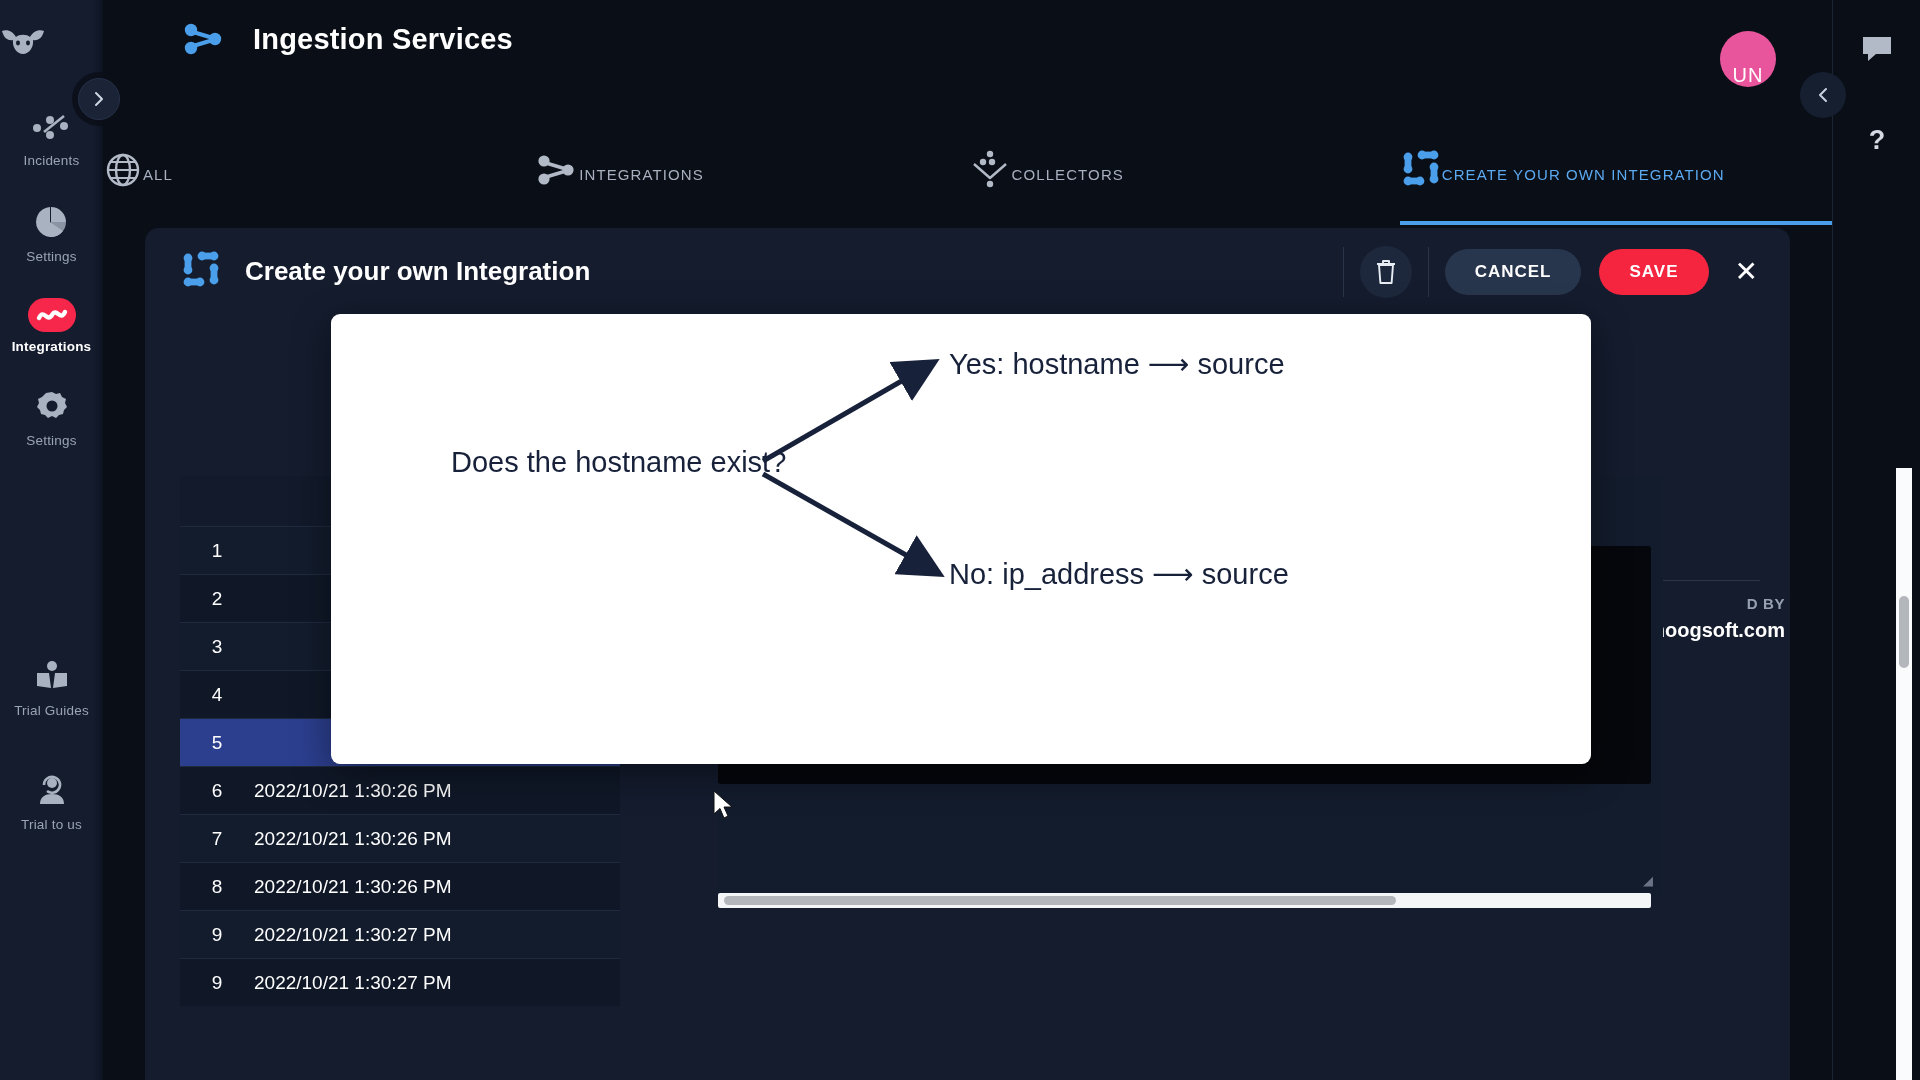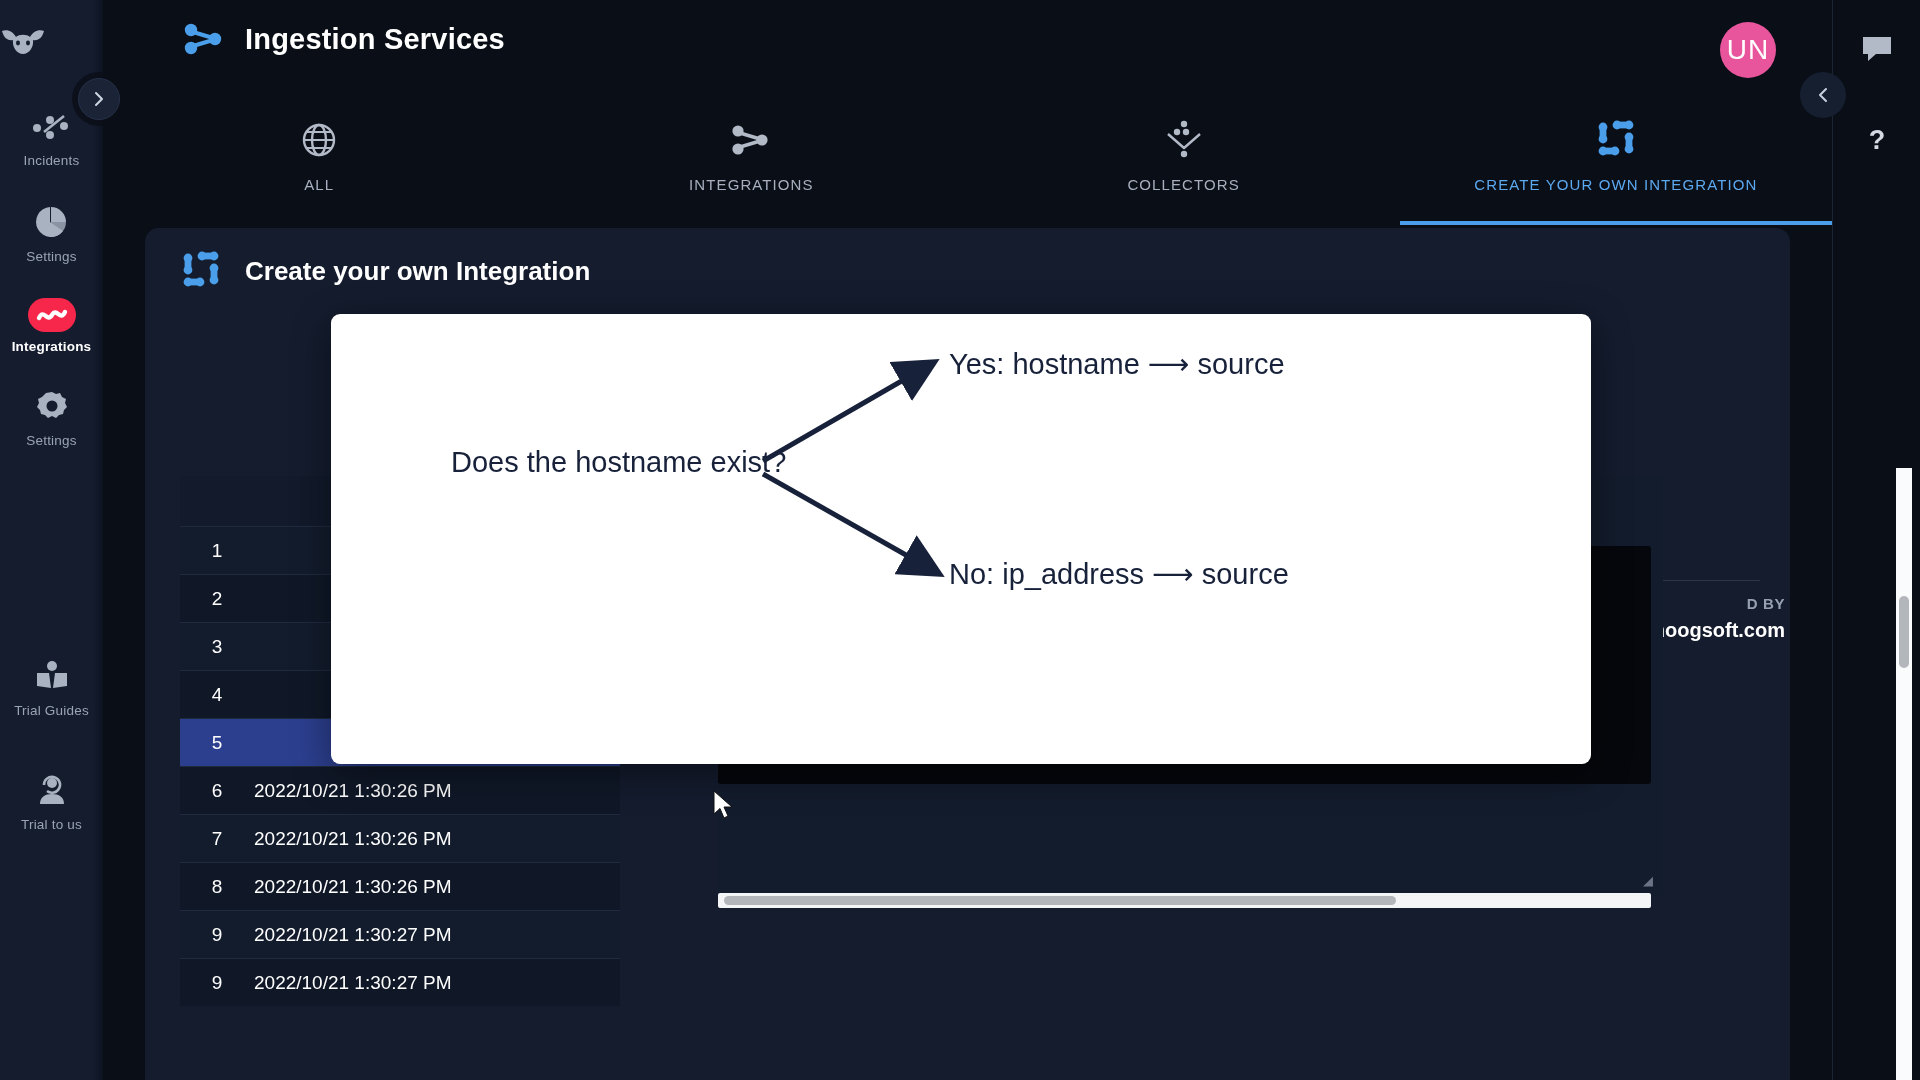--- a/index.html
+++ b/index.html
@@ -40,40 +40,40 @@
   .collapse-btn {
     position:absolute; left:78px; top:78px; width:42px; height:42px; border-radius:50%;
     background:#1b2436; border:1px solid #263049; color:#cfd6e3;
     display:flex; align-items:center; justify-content:center; font-size:18px; cursor:pointer;
     box-shadow:0 0 0 6px rgba(10,14,23,.85);
   }
 
   
   .topbar { position:absolute; left:103px; top:0; right:0; height:100px; }
   .app-title-wrap { position:absolute; left:80px; top:22px; display:flex; align-items:center; gap:20px; }
-  .app-title { font-size:29px; font-weight:bold; color:#fff; letter-spacing:.2px; }
+  .app-title { font-size:29px; font-weight:bold; color:#fff; letter-spacing:.2px;margin-left:8px; }
   .avatar {
-    position:absolute; left:1617px; top:22px; width:56px; height:56px; border-radius:50%;
-    background:#e8559c; color:#fff; display:flex; align-items:center; justify-content:center;
-    font-size:28px; letter-spacing:1px; cursor:pointer;
+    position:absolute; left:1617px; top:31px; width:56px; height:56px; border-radius:50%;
+    background:#e8559c; color:#fff; display:flex; align-items:flex-end; justify-content:center;
+    font-size:20px; letter-spacing:1px; cursor:pointer;
   }
   .right-rail { position:absolute; right:0; top:0; width:88px; height:1080px; border-left:1px solid #1b2536; }
   .rail-icon { position:absolute; left:24px; width:40px; height:40px; display:flex; align-items:center; justify-content:center; cursor:pointer;}
   .rail-chat { top:28px; }
   .rail-help { top:120px; color:#d4d9e3; font-size:27px; font-weight:bold; }
   .rail-collapse{
     position:absolute; left:1800px; top:72px; width:46px; height:46px; border-radius:50%;
     background:#161f30; border:1px solid #2a3consequ; display:flex; align-items:center; justify-content:center;
     color:#c8d0dd; font-size:17px; cursor:pointer;
   }
 
   
   .tabs { position:absolute; left:103px; top:100px; right:88px; height:125px; display:flex; }
   .tab {
-    flex:1; display:flex; flex-direction:column; align-items:center; justify-content:flex-start;
+    flex:1; display:flex; align-items:center; justify-content:flex-start;
     padding-top:14px; cursor:pointer; position:relative;
   }
   .tab-icon { height:52px; display:flex; align-items:center; justify-content:center; }
   .tab-label {
     margin-top:10px; font-size:15px; letter-spacing:1.1px; color:#a8b0bf; font-weight:500;
   }
   .tab.active .tab-label { color:#5ca9f0; }
   .tab.active::after {
     content:""; position:absolute; bottom:0; left:0; right:0; height:4px; background:#4a9eea;
   }
@@ -353,20 +353,32 @@
               <circle cx="34" cy="30" r="4.4"></circle>
             <rect x="30.6" y="18" width="6.8" height="12"></rect>
             <circle cx="8" cy="32" r="4.4"></circle>
               <circle cx="20" cy="32" r="4.4"></circle>
             <rect x="8" y="28.6" width="12" height="6.8"></rect>
           </g>
         </svg>
         <span class="panel-title">Create your own Integration</span>
       </div>
 
+      <div class="panel-actions">
+        <div class="vdiv"></div>
+        <div class="icon-round">
+          <svg width="22" height="26" viewBox="0 0 22 26">
+            <path d="M2 5 h18 M8 2 h6 v3 h-6 z M4 6 h14 l-1.4 18 h-11.2 z" fill="none" stroke="#e8ecf3" stroke-width="1.9" stroke-linejoin="round"></path>
+          </svg>
+        </div>
+        <div class="vdiv"></div>
+        <button class="btn btn-cancel">CANCEL</button>
+        <button class="btn btn-save">SAVE</button>
+        <span class="close-x">✕</span>
+      </div>
     </div>
 
     <div class="sep"></div>
 
     <div class="meta-row">
       <div class="meta-block" style="left:35px; width:228px;">
         <div class="meta-label">NAME</div>
         <div class="meta-value">demo_source</div>
         <div class="meta-underline"></div>
       </div>

